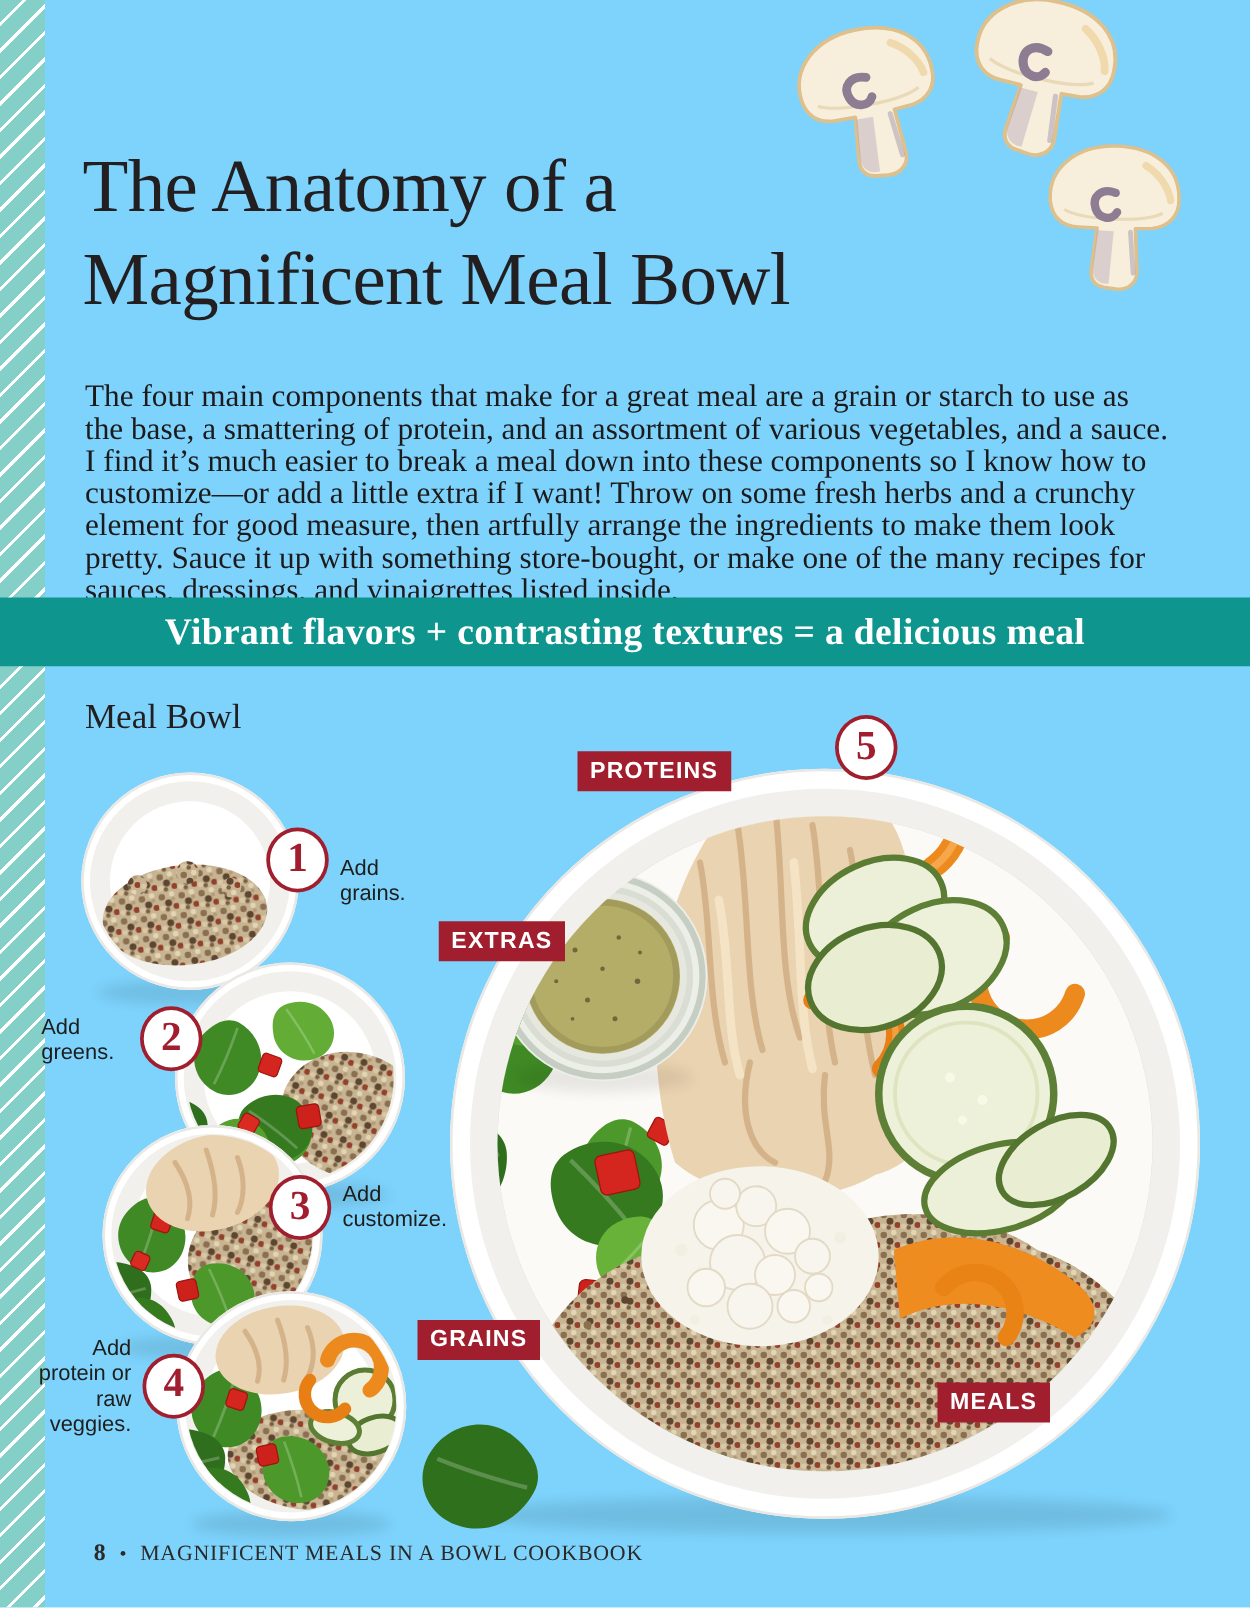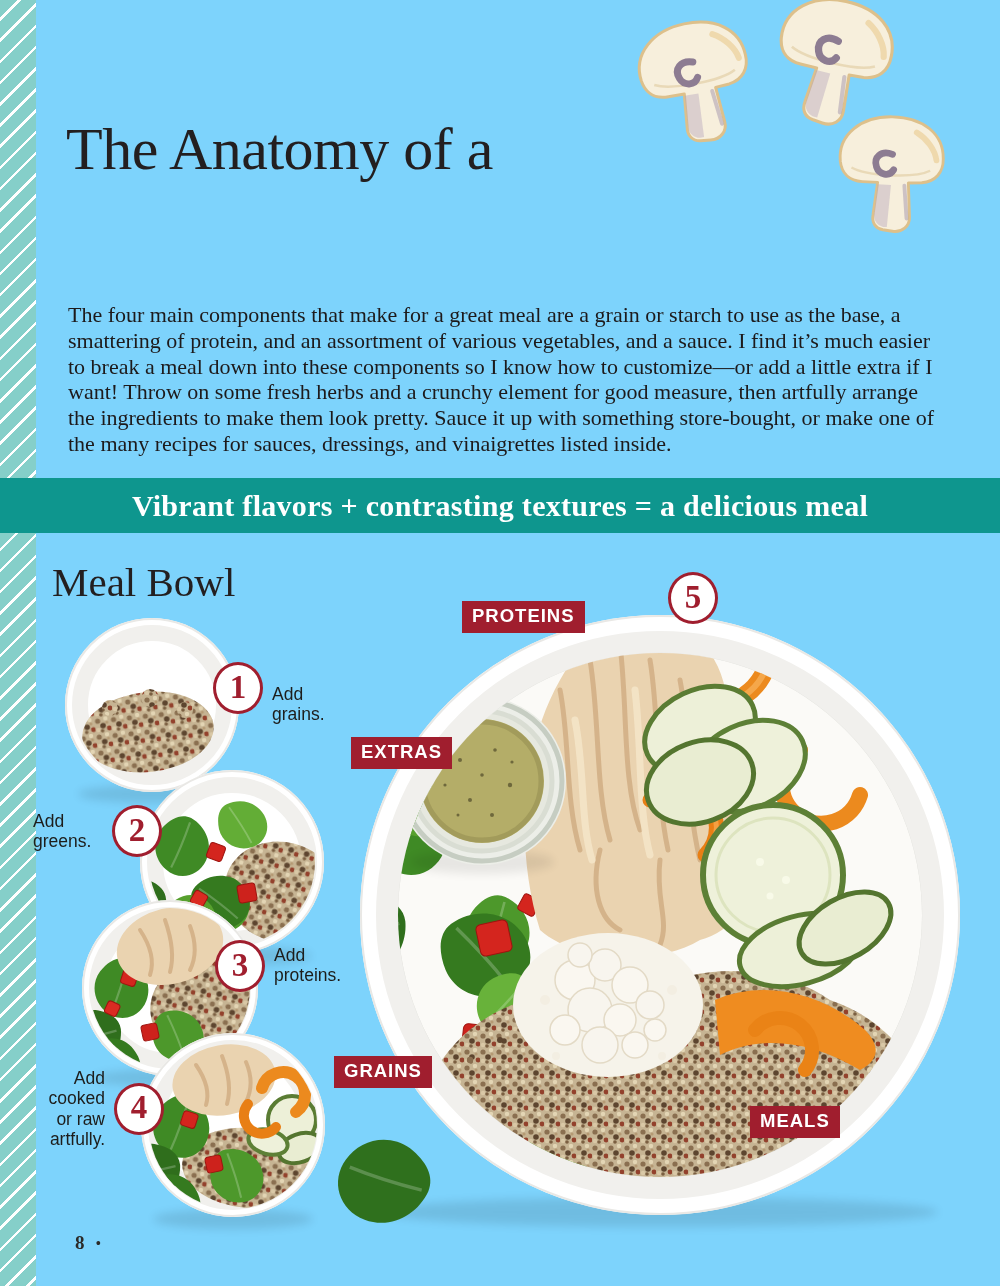--- a/index.html
+++ b/index.html
@@ -10,30 +10,30 @@
   .stripe-band{position:absolute;left:0;top:0;width:36px;height:1286px;
     background:repeating-linear-gradient(135deg,#85cfc9 0px,#85cfc9 12.5px,#ffffff 12.5px,#ffffff 15px);}
 
   
   .title{position:absolute;left:66px;top:72px;width:800px;
     font-size:60px;line-height:74px;font-weight:400;letter-spacing:-0.5px;color:#231f20;}
   .title span{display:block;}
 
   
   .intro{position:absolute;left:68px;top:280px;width:868px;
-    font-size:22px;line-height:25.8px;color:#1d1a1b;}
+    font-size:25px;line-height:25.8px;color:#1d1a1b;}
 
   
   .banner{position:absolute;left:0;top:478px;width:1000px;height:55px;background:#0e968e;
     display:flex;align-items:center;justify-content:center;z-index:5;}
   .banner-text{color:#ffffff;font-weight:bold;font-size:30px;
     font-family:"Liberation Serif", serif;letter-spacing:0.3px;}
 
   
-  .section-heading{position:absolute;left:52px;top:558px;font-size:41px;font-weight:400;color:#231f20;margin:0;}
+  .section-heading{position:absolute;left:68px;top:558px;font-size:28px;font-weight:400;color:#231f20;margin:0;}
 
   
   .mushrooms-svg{position:absolute;left:618px;top:0;width:344px;height:248px;}
   .bowls-svg{position:absolute;left:0;top:600px;width:1000px;height:642px;}
 
   
   .badge{position:absolute;background:#a01e2e;color:#ffffff;z-index:6;
     font-family:"Liberation Sans", sans-serif;font-weight:bold;font-size:18.5px;line-height:1;
     letter-spacing:1px;padding:6px 10px 7px;text-align:center;}
   #badge-proteins{left:462px;top:601px;}
@@ -83,20 +83,21 @@
         <path d="M76,74 L80,108" fill="none" stroke="#a396ab" stroke-width="4" opacity="0.5" stroke-linecap="round"></path>
       </g>
     </defs>
     <use href="#mush" transform="translate(16,20) rotate(-10 60 60)"></use>
     <use href="#mush" transform="translate(152,-4) rotate(14 60 60) scale(1.04)"></use>
     <use href="#mush" transform="translate(214,114) rotate(3 60 60) scale(0.96)"></use>
   </svg>
 
   <h1 class="title">
     <span>The Anatomy of a</span>
+    <span>Magnificent Meal Bowl</span>
   </h1>
 
   <p class="intro">The four main components that make for a great meal are a grain or starch to use as the base, a smattering of protein, and an assortment of various vegetables, and a sauce. I find it’s much easier to break a meal down into these components so I know how to customize—or add a little extra if I want! Throw on some fresh herbs and a crunchy element for good measure, then artfully arrange the ingredients to make them look pretty. Sauce it up with something store-bought, or make one of the many recipes for sauces, dressings, and vinaigrettes listed inside.</p>
 
   <div class="banner">
     <span class="banner-text">Vibrant flavors + contrasting textures = a delicious meal</span>
   </div>
 
   <h2 class="section-heading">Meal Bowl</h2>
 
@@ -364,28 +365,29 @@
   <div class="step" id="step-1">
     <div class="step-circle">1</div>
     <div class="step-label">Add grains.</div>
   </div>
   <div class="step" id="step-2">
     <div class="step-label">Add greens.</div>
     <div class="step-circle">2</div>
   </div>
   <div class="step" id="step-3">
     <div class="step-circle">3</div>
-    <div class="step-label">Add proteins.</div>
+    <div class="step-label">Add customize.</div>
   </div>
   <div class="step" id="step-4">
-    <div class="step-label">Add cooked or raw artfully.</div>
+    <div class="step-label">Add protein or raw veggies.</div>
     <div class="step-circle">4</div>
   </div>
   <div class="step" id="step-5">
     <div class="step-circle">5</div>
   </div>
 
   <div class="footer">
     <span class="pagenum">8</span>
     <span class="sep">•</span>
+    <span class="book">MAGNIFICENT MEALS IN A BOWL COOKBOOK</span>
   </div>
 
 </div>
 
 </body></html>

